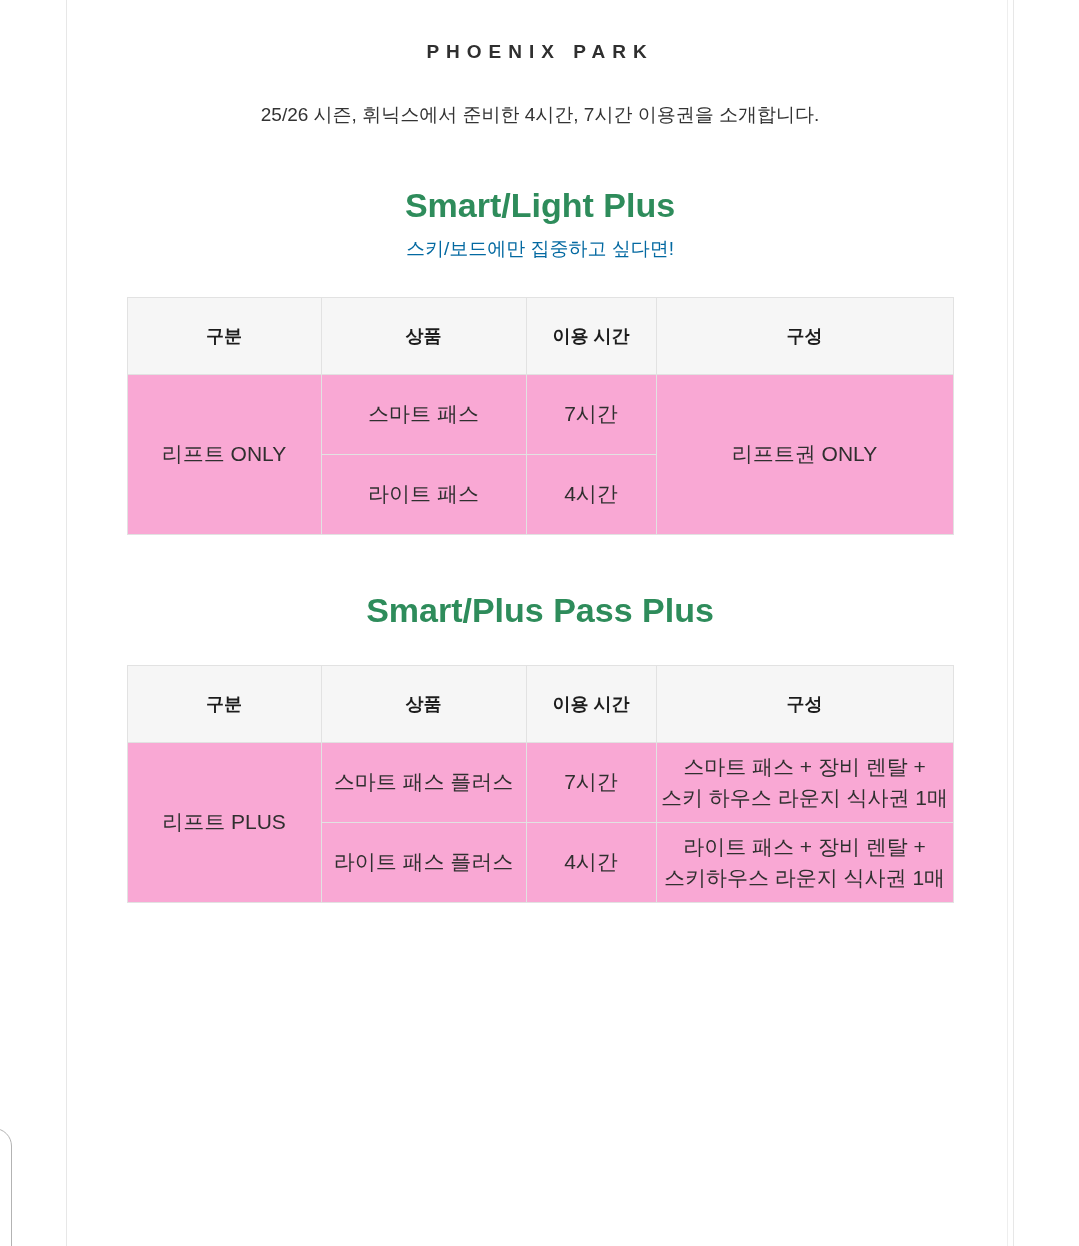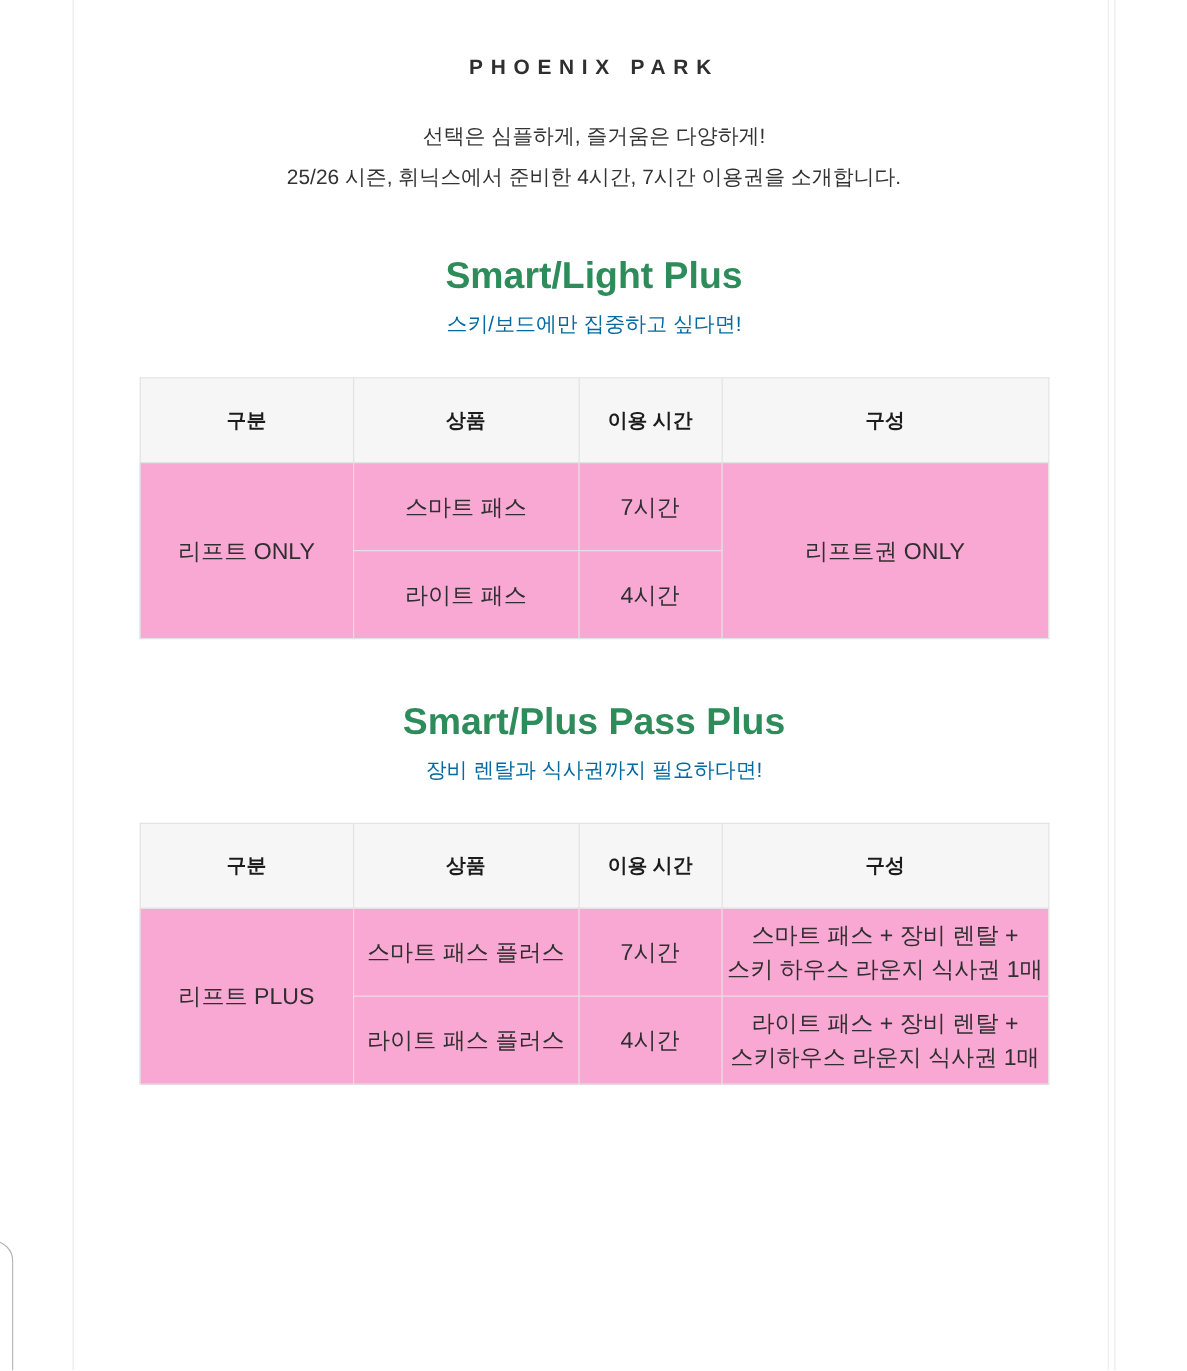--- a/index.html
+++ b/index.html
@@ -35,21 +35,21 @@
     width: 36px;
     height: 140px;
     background: #ffffff;
     border: 1px solid #b3b3b3;
     border-top-right-radius: 18px;
   }
 
   .content {
     position: absolute;
     left: 67px;
-    top: 14px;
+    top: 4px;
     width: 946px;
     text-align: center;
   }
 
   .brand-logo {
     margin-top: 37px;
     font-size: 19px;
     font-weight: 600;
     letter-spacing: 7px;
     color: #2f2f2f;
@@ -126,21 +126,20 @@
   <div class="edge-line scrollbar-line"></div>
   <div class="edge-line edge-right"></div>
   <div class="float-tab"></div>
 
   <div class="content">
 
     <div class="brand-logo">PHOENIX PARK</div>
 
 
     <div class="hero-intro">
-      <div>선택은 심플하게, 즐거움은 다양하게!</div>
       <div>25/26 시즌, 휘닉스에서 준비한 4시간, 7시간 이용권을 소개합니다.</div>
     </div>
 
     <div class="section-1">
       <div class="section-heading">Smart/Light Plus</div>
       <div class="section-sub">스키/보드에만 집중하고 싶다면!</div>
 
       <table class="pass-table">
         <colgroup>
           <col class="col-group">
@@ -166,21 +165,20 @@
           <tr>
             <td>라이트 패스</td>
             <td>4시간</td>
           </tr>
         </tbody>
       </table>
     </div>
 
     <div class="section-2">
       <div class="section-heading">Smart/Plus Pass Plus</div>
-      <div class="section-sub">장비 렌탈과 식사권까지 필요하다면!</div>
 
       <table class="pass-table">
         <colgroup>
           <col class="col-group">
             <col class="col-product">
             <col class="col-duration">
             <col class="col-comp">
         </colgroup>
         <thead>
           <tr>

